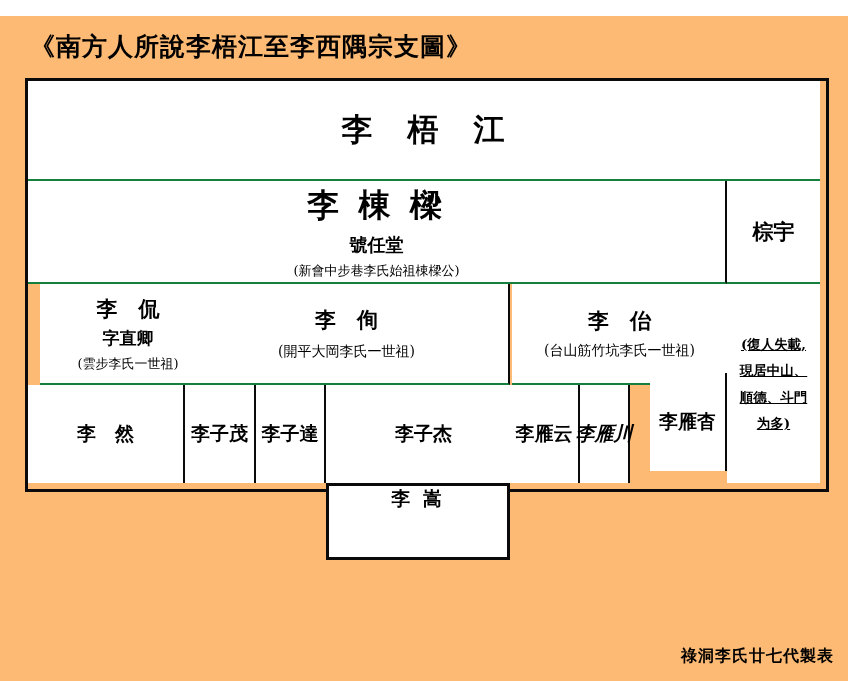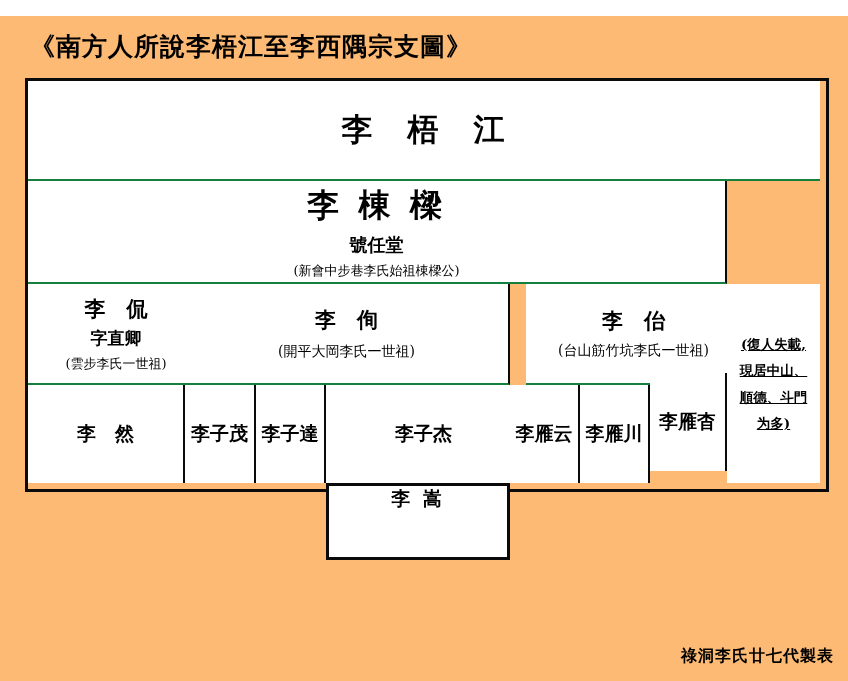--- a/index.html
+++ b/index.html
@@ -46,31 +46,34 @@
 
     <div class="cell bb" style="left:0;top:0;width:792px;height:100px;">
       <div class="name-xl">李　梧　江</div>
     </div>
 
     <div class="cell br bb" style="left:0;top:100px;width:699px;height:103px;">
       <div class="name-lg" style="letter-spacing:4px;">李 棟 樑</div>
       <div class="alias">號任堂</div>
       <div class="note">(新會中步巷李氏始祖棟樑公)</div>
     </div>
+    <div class="cell bb" style="left:699px;top:100px;width:93px;height:103px;">
+      <div class="name-md">棕宇</div>
+    </div>
 
-    <div class="cell br bb" style="left:0;top:203px;width:178px;height:101px;">
+    <div class="cell br bb" style="left:12px;top:203px;width:178px;height:101px;">
       <div class="name-md">李　侃</div>
       <div class="courtesy">字直卿</div>
       <div class="note">(雲步李氏一世祖)</div>
     </div>
     <div class="cell br bb" style="left:157px;top:203px;width:325px;height:101px;">
       <div class="name-md">李　侚</div>
       <div class="note-md">(開平大岡李氏一世祖)</div>
     </div>
-    <div class="cell br bb" style="left:498px;top:203px;width:217px;height:101px;">
+    <div class="cell br bb" style="left:484px;top:203px;width:217px;height:101px;">
       <div class="name-md">李　佁</div>
       <div class="note-md" style="margin-top:7px;">(台山筋竹坑李氏一世祖)</div>
     </div>
 
     <div class="cell" style="left:699px;top:203px;width:93px;height:199px;text-decoration:underline;">
       <div class="sidenote">(復人失載,</div>
       <div class="sidenote">現居中山、</div>
       <div class="sidenote">順德、斗門</div>
       <div class="sidenote">为多)</div>
     </div>
@@ -83,21 +86,21 @@
     </div>
     <div class="cell br" style="left:228px;top:304px;width:70px;height:98px;">
       <div class="name-sm">李子達</div>
     </div>
     <div class="cell br" style="left:298px;top:304px;width:197px;height:98px;">
       <div class="name-sm">李子杰</div>
     </div>
     <div class="cell br" style="left:482px;top:304px;width:70px;height:98px;">
       <div class="name-sm">李雁云</div>
     </div>
-    <div class="cell br" style="left:552px;top:304px;width:70px;height:98px;">
+    <div class="cell br" style="left:552px;top:304px;width:50px;height:98px;font-style:italic;">
       <div class="name-sm">李雁川</div>
     </div>
     <div class="cell br" style="left:622px;top:292px;width:77px;height:98px;text-align:right;">
       <div class="name-sm">李雁杳</div>
     </div>
 
   </div>
 
   <div class="lowbox" style="left:326px;top:467px;width:184px;height:77px;">
     <div class="name-sm" style="letter-spacing:3px;">李 嵩</div>

